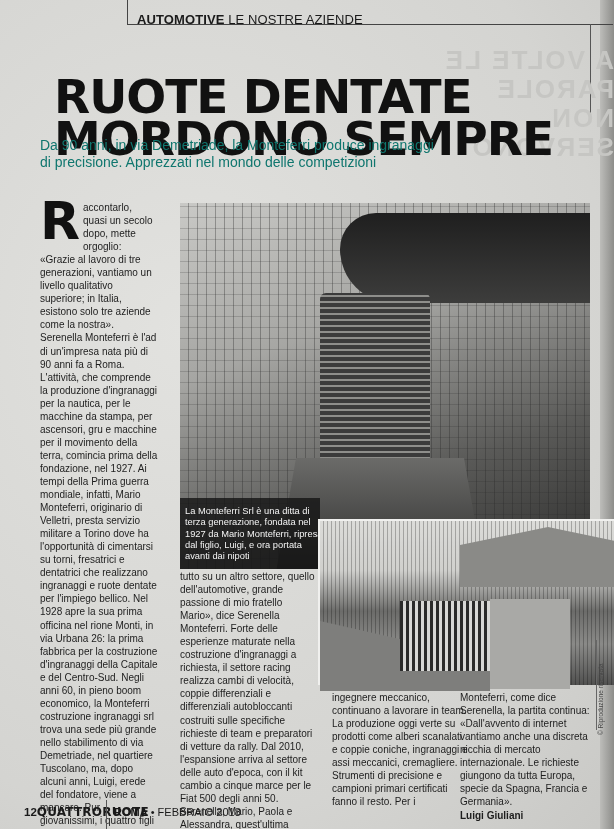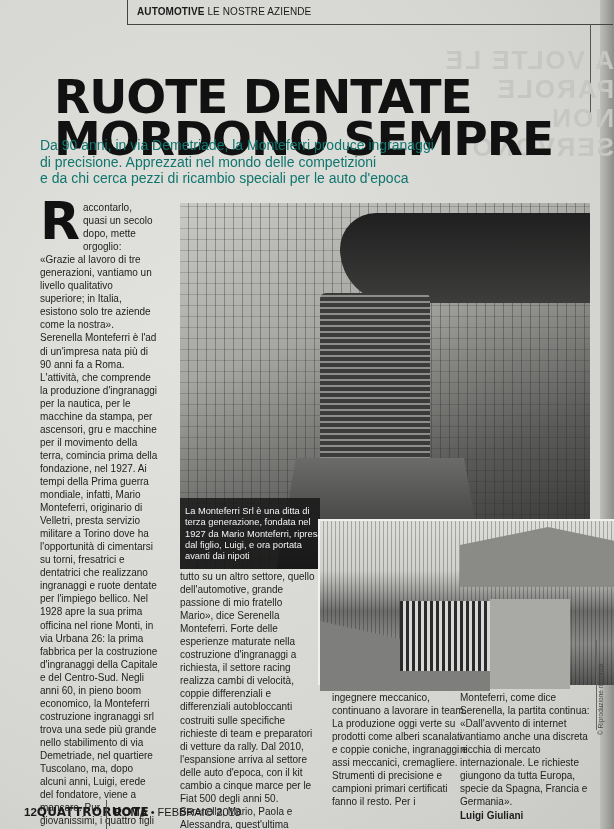--- a/index.html
+++ b/index.html
@@ -16,21 +16,21 @@
   }
   .right-shade {
     position:absolute; right:0; top:0; width:14px; height:829px;
     background:linear-gradient(to right, #bdbdba, #8d8d8a);
   }
   .top-frame {
     position:absolute; left:127px; top:0; width:485px; height:24px;
     border-left:1px solid #444; border-bottom:1px solid #444;
   }
   .section-label {
-    position:absolute; left:137px; top:6px; font-size:10px; letter-spacing:0.1px;
+    position:absolute; left:137px; top:12px; font-size:13px; letter-spacing:0.1px;
   }
   .section-label b { font-weight:bold; }
   .title-frame {
     position:absolute; left:0px; top:24px; width:590px; height:92px;
     border-right:1px solid #555;
   }
   .ghost-text {
     position:absolute; left:430px; top:46px; font-size:26px; line-height:29px;
     font-weight:bold; color:#c6c6c3; letter-spacing:2px; transform:scaleX(-1);
   }
@@ -138,21 +138,20 @@
 </div>
 
 <h1 class="headline" style="margin:16px;">
   <div>RUOTE DENTATE</div>
   <div>MORDONO SEMPRE</div>
 </h1>
 
 <div class="standfirst">
   <div>Da 90 anni, in via Demetriade, la Monteferri produce ingranaggi</div>
   <div>di precisione. Apprezzati nel mondo delle competizioni</div>
-  <div>e da chi cerca pezzi di ricambio speciali per le auto d'epoca</div>
 </div>
 
 <div class="col col1">
   <span class="dropcap">R</span>
   <span>accontarlo, quasi un secolo dopo, mette orgoglio: «Grazie al lavoro di tre generazioni, vantiamo un livello qualitativo superiore; in Italia, esistono solo tre aziende come la nostra». Serenella Monteferri è l'ad di un'impresa nata più di 90 anni fa a Roma. L'attività, che comprende la produzione d'ingranaggi per la nautica, per le macchine da stampa, per ascensori, gru e macchine per il movimento della terra, comincia prima della fondazione, nel 1927. Ai tempi della Prima guerra mondiale, infatti, Mario Monteferri, originario di Velletri, presta servizio militare a Torino dove ha l'opportunità di cimentarsi su torni, fresatrici e dentatrici che realizzano ingranaggi e ruote dentate per l'impiego bellico. Nel 1928 apre la sua prima officina nel rione Monti, in via Urbana 26: la prima fabbrica per la costruzione d'ingranaggi della Capitale e del Centro-Sud. Negli anni 60, in pieno boom economico, la Monteferri costruzione ingranaggi srl trova una sede più grande nello stabilimento di via Demetriade, nel quartiere Tuscolano, ma, dopo alcuni anni, Luigi, erede del fondatore, viene a mancare. Pur giovanissimi, i quattro figli prendono le redini dell'azienda, specializzandosi in piccole e medie produzioni, comprese le singole realizzazioni prodotte e consegnate anche nel giro di 24 ore. «L'attività prosegue regolare fino alla crisi del 2008, che non dà scampo alle realtà come la nostra. Per sopravvivere, puntiamo</span>
 </div>
 
 <div class="photo-main">
   <div class="hand-top"></div>
   <div class="gear-stack"></div>

